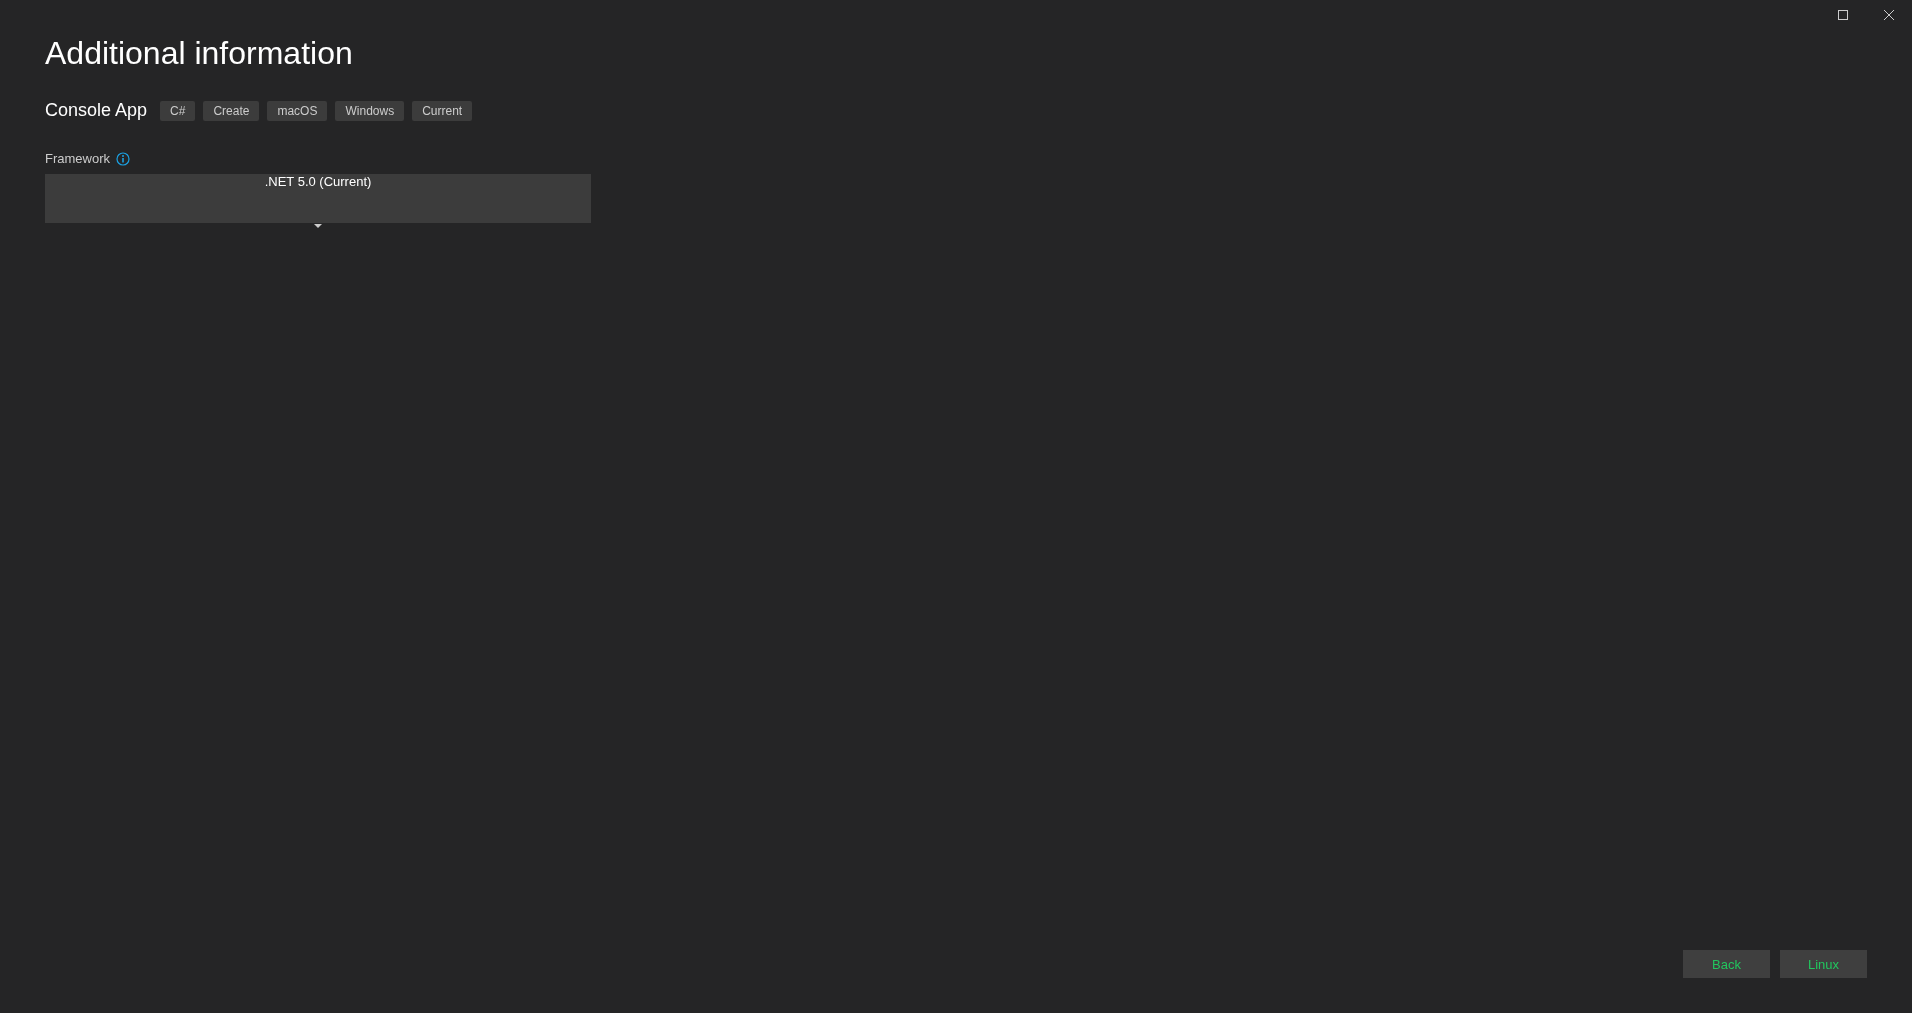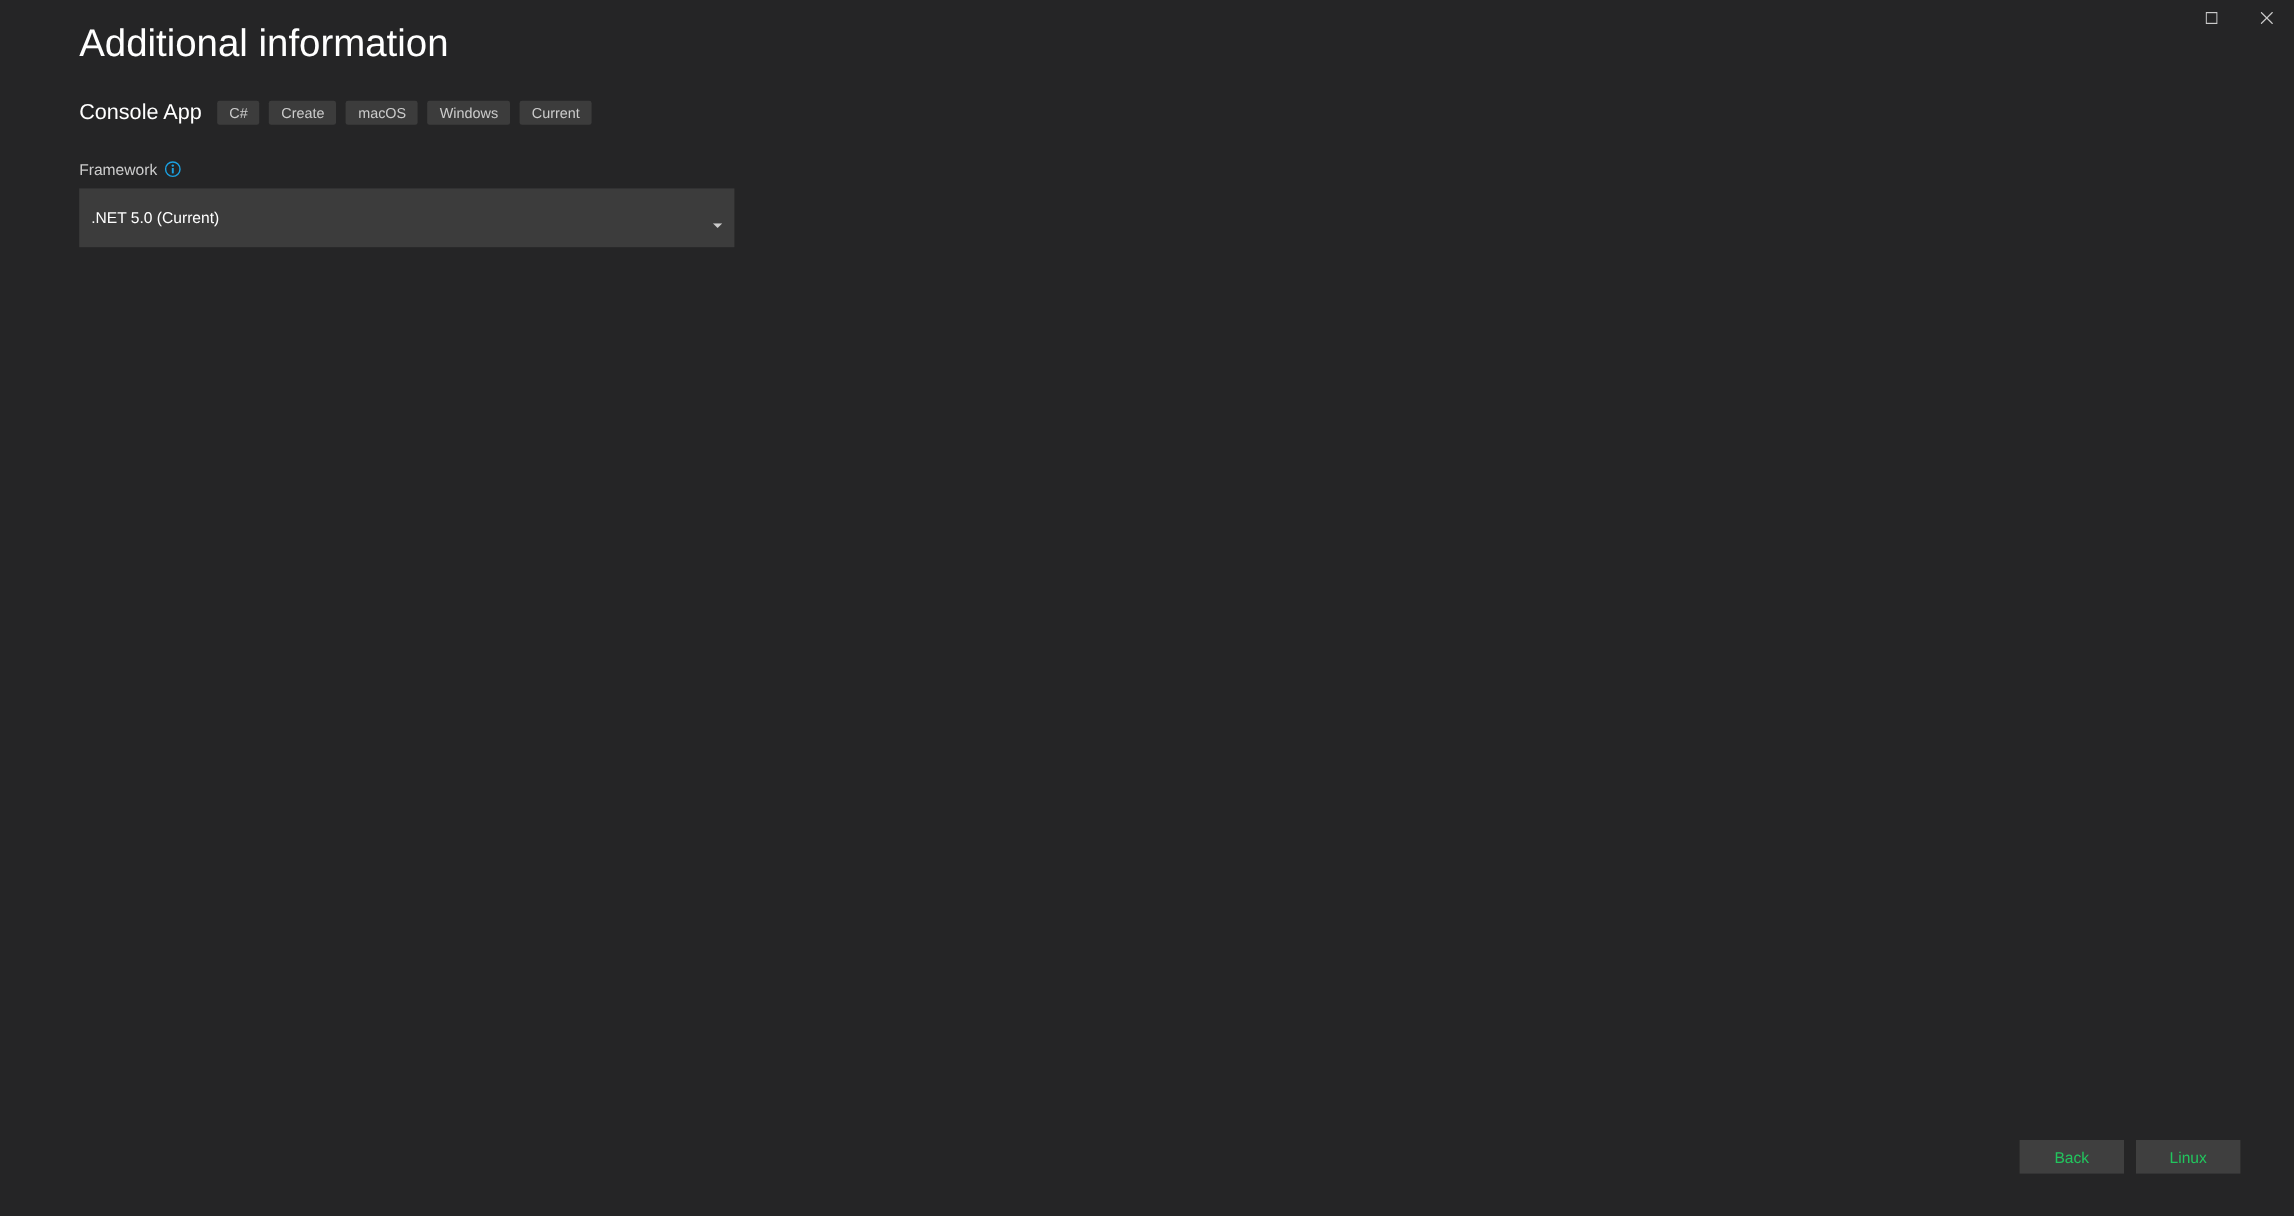--- a/index.html
+++ b/index.html
@@ -37,24 +37,23 @@
 
     .window-control svg {
       width: 10px;
       height: 10px;
       stroke: #cccccc;
       stroke-width: 1;
       fill: none;
     }
 
     .content-area {
-      padding: 18px 45px;
+      padding: 35px 45px;
       height: 100%;
       position: relative;
-      margin-left: 21px;
     }
 
     .page-title {
       font-size: 32px;
       font-weight: 350;
       color: #ffffff;
       margin-bottom: 28px;
     }
 
     .subtitle-row {
@@ -78,21 +77,21 @@
     .tag {
       background-color: #3c3c3c;
       color: #cccccc;
       font-size: 12px;
       padding: 3px 10px;
       border-radius: 2px;
     }
 
     .field-label-row {
       display: flex;
-      align-items: flex-start;
+      align-items: flex-end;
       gap: 6px;
       margin-bottom: 8px;
     }
 
     .field-label {
       font-size: 13px;
       color: #cccccc;
     }
 
     .info-icon {
@@ -111,20 +110,21 @@
     .dropdown {
       width: 546px;
       height: 49px;
       background-color: #3c3c3c;
       border: none;
       display: flex;
       align-items: center;
       justify-content: space-between;
       padding: 0 10px;
       cursor: pointer;
+      flex-direction: column;
     }
 
     .dropdown-value {
       font-size: 13px;
       color: #ffffff;
     }
 
     .dropdown-caret {
       width: 8px;
       height: 8px;

